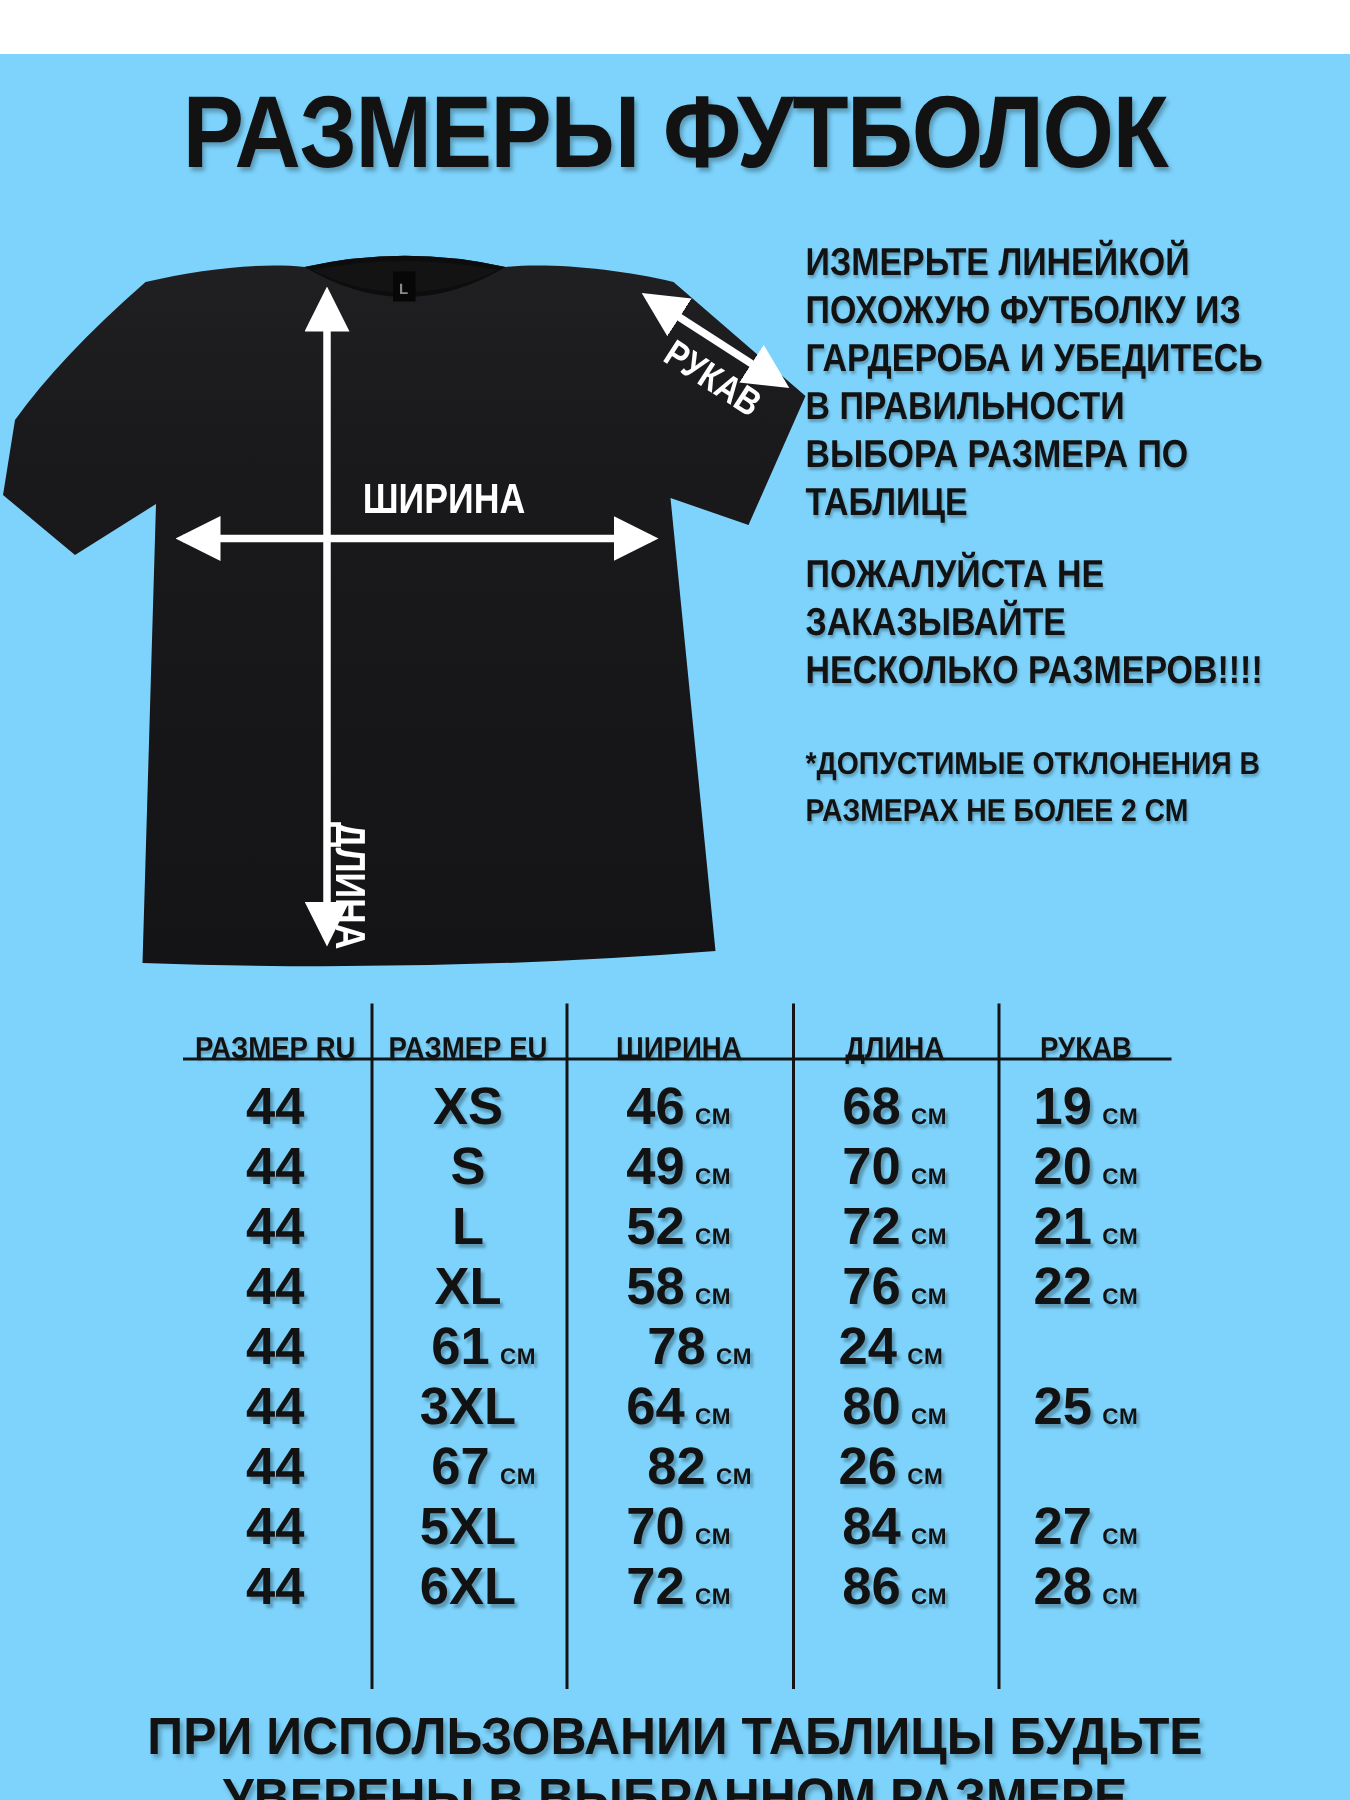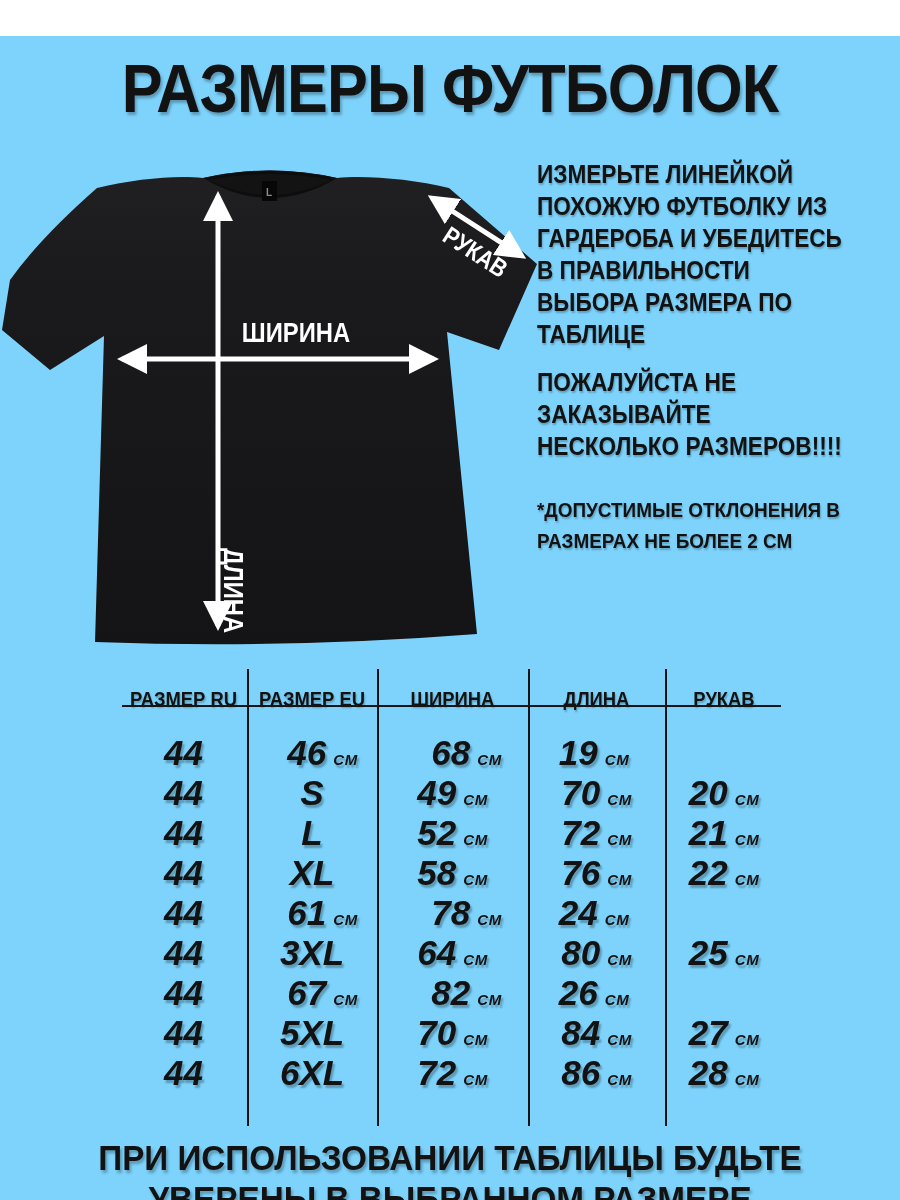--- a/index.html
+++ b/index.html
@@ -22,21 +22,21 @@
   .para .ln{text-shadow:1px 2px 2px rgba(0,0,0,0.25);}
 
   
   .size-table{position:absolute;left:120px;top:633px;width:663px;height:457px;}
   .vline{position:absolute;top:0;width:2px;height:457px;background:#141414;}
   .hline{position:absolute;left:2px;top:36px;width:659px;height:2px;background:#141414;}
   .thead{position:absolute;left:0;top:12px;width:663px;height:36px;display:flex;}
   .th{display:flex;align-items:center;justify-content:center;
       font-size:20px;font-weight:bold;transform:scaleX(0.92);transform-origin:center;
       text-shadow:1px 2px 2px rgba(0,0,0,0.25);white-space:nowrap;}
-  .tbody{position:absolute;left:0;top:64px;width:663px;font-style:italic;}
+  .tbody{position:absolute;left:0;top:49px;width:663px;}
   .tr{display:flex;height:40px;}
   .td{display:flex;align-items:baseline;justify-content:center;line-height:40px;
       font-weight:bold;text-shadow:2px 3px 2px rgba(0,0,0,0.28);}
   .num{font-size:35px;}
   .unit{font-size:15px;margin-left:7px;letter-spacing:0.5px;}
   .c1{width:127px;} .c2{width:130px;} .c3{width:151px;} .c4{width:137px;} .c5{width:118px;}
 
   .footer{
     position:absolute;left:0;top:1101px;width:900px;text-align:center;
     font-size:35px;font-weight:bold;line-height:41px;
@@ -119,20 +119,23 @@
       <div class="th c4">ДЛИНА</div>
       <div class="th c5">РУКАВ</div>
     </div>
     <div class="hline"></div>
 
     <div class="tbody">
       <div class="tr">
         <div class="td c1">
             <span class="num">44</span>
           </div>
+        <div class="td c2">
+            <span class="num">XS</span>
+          </div>
         <div class="td c3">
             <span class="num">46</span>
             <span class="unit">СМ</span>
           </div>
         <div class="td c4">
             <span class="num">68</span>
             <span class="unit">СМ</span>
           </div>
         <div class="td c5">
             <span class="num">19</span>

